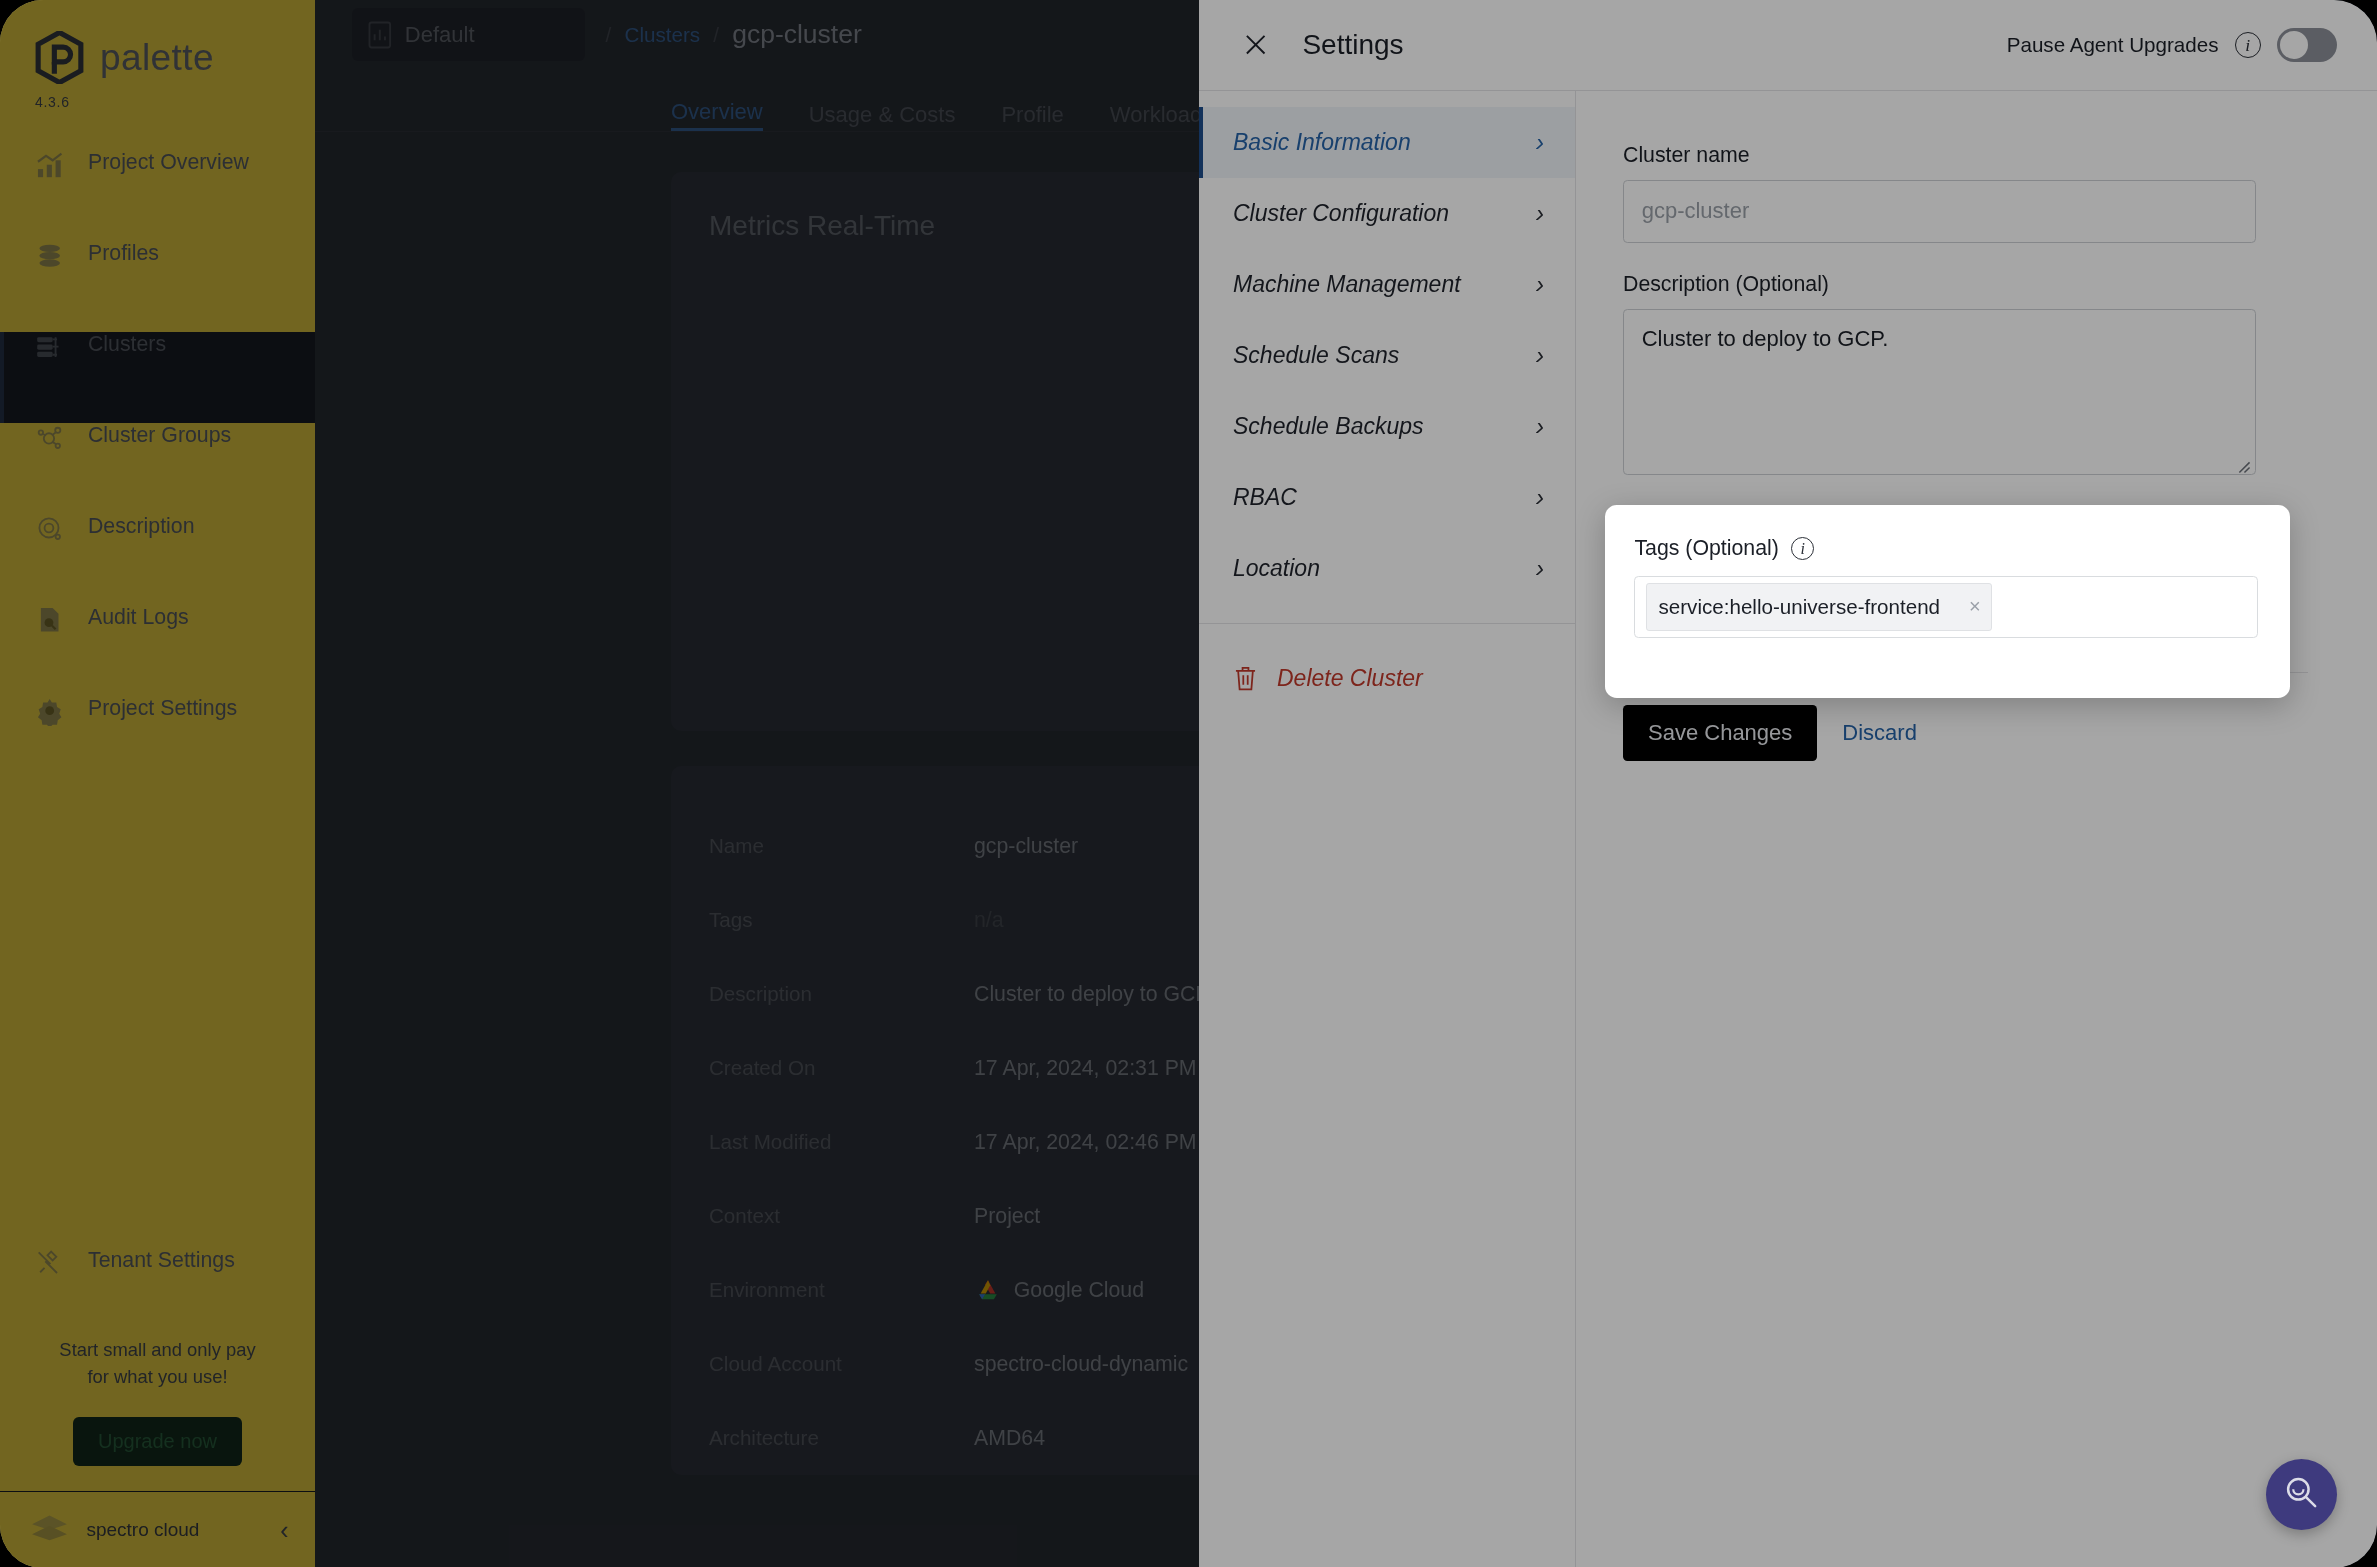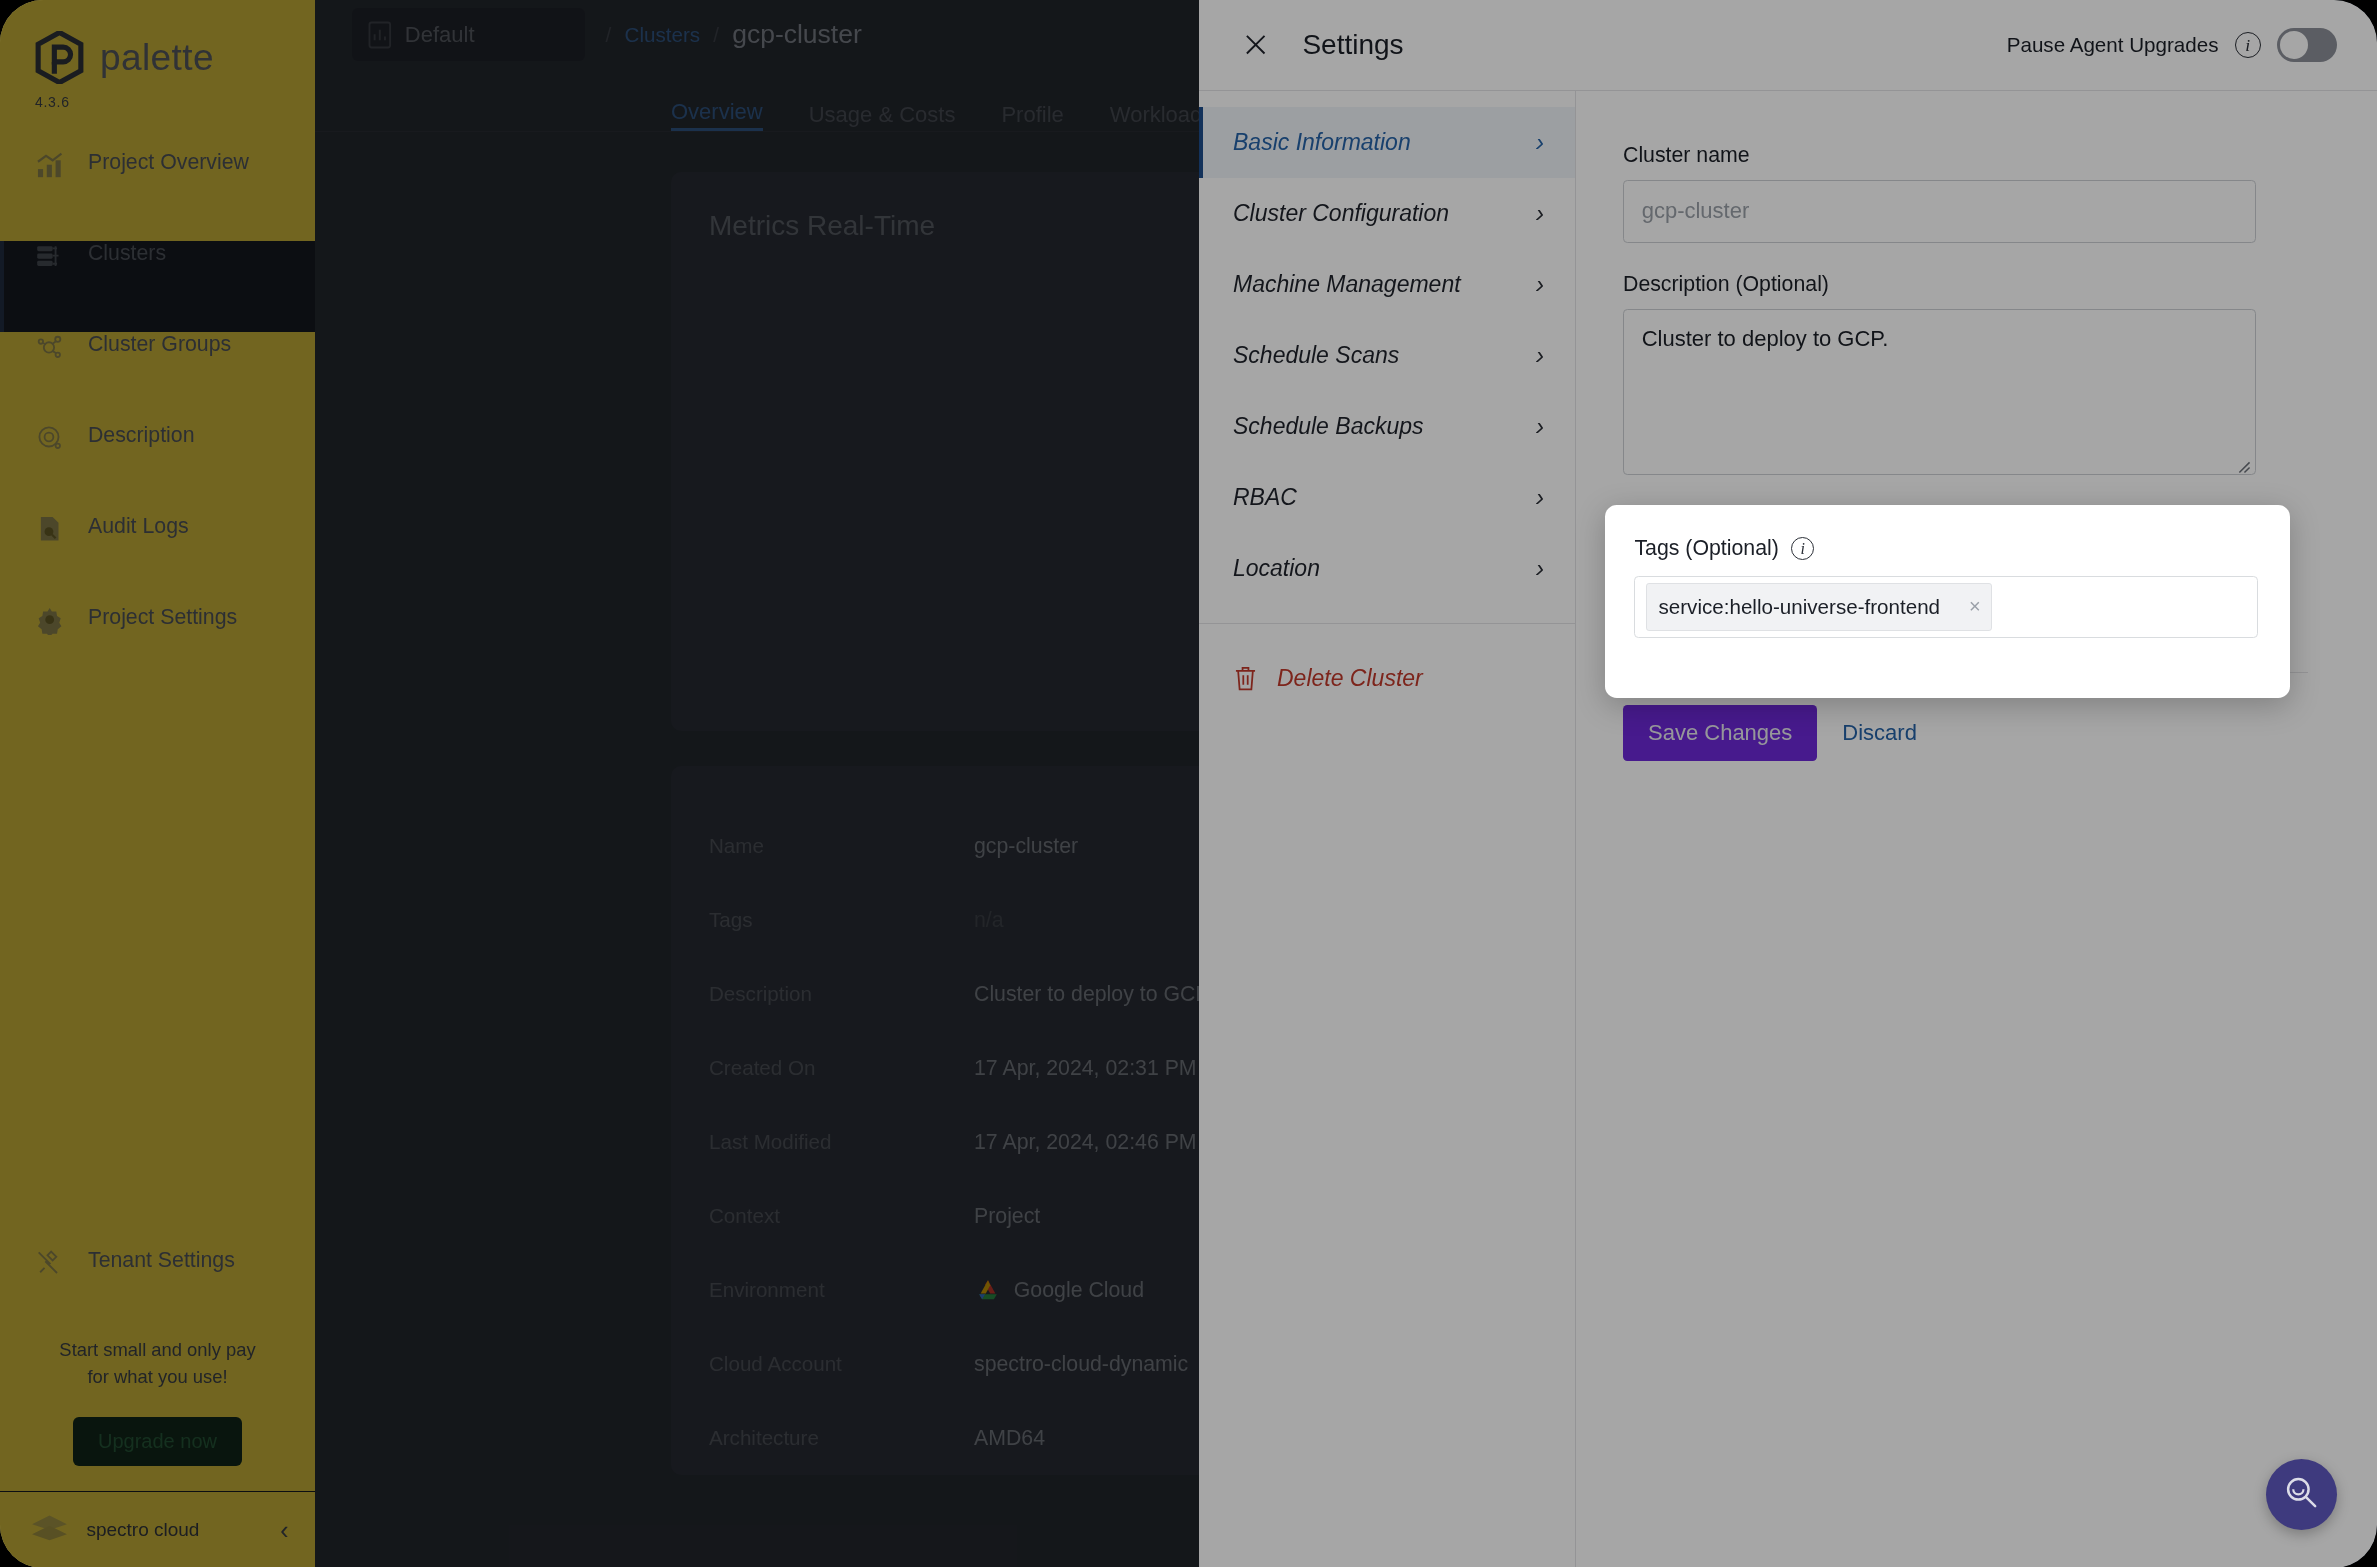--- a/index.html
+++ b/index.html
@@ -241,21 +241,21 @@
     position: absolute; right: 4.4px; bottom: 4.4px;
     width: 16px; height: 16px;
   }
 
   .tags-slot { height: 193px; }
 
   .actions-divider { width: 685px; height: 0.7px; background: #e3e4e7; margin-top: 4.4px; }
   .actions { display: flex; align-items: center; gap: 25px; margin-top: 32px; }
   .btn-primary {
     height: 56px; padding: 0 25px; border-radius: 4.4px;
-    background: #6d28d9; color: #e8eaee; font-size: 22px;
+    background: #000000; color: #e8eaee; font-size: 22px;
     display: flex; align-items: center;
   }
   .btn-link { color: #2563a8; font-size: 22px; }
 
   
   .tags-pop {
     position: absolute;
     left: 1605px; top: 505px;
     width: 685px; height: 193px;
     background: #ffffff;
@@ -316,20 +316,30 @@
             <svg viewBox="0 0 40 40" width="29.4" height="29.4">
                 <rect x="4" y="26" width="7" height="11" fill="#636872"></rect>
                 <rect x="16" y="20" width="7" height="17" fill="#636872"></rect>
                 <rect x="28" y="14" width="7" height="23" fill="#636872"></rect>
                 <path d="M4 16 15 8l9 6 12-9" stroke="#636872" stroke-width="3" fill="none"></path>
               </svg>
           </span>
           <span>Project Overview</span>
         </div>
 
+        <div class="nav-item">
+          <span class="nav-ico">
+            <svg viewBox="0 0 40 40" width="29.4" height="29.4">
+                <ellipse cx="20" cy="10" rx="14" ry="5" fill="#636872"></ellipse>
+                <ellipse cx="20" cy="20" rx="14" ry="5" fill="#636872"></ellipse>
+                <ellipse cx="20" cy="30" rx="14" ry="5" fill="#636872"></ellipse>
+              </svg>
+          </span>
+          <span>Profiles</span>
+        </div>
 
         <div class="nav-item active">
           <span class="nav-ico">
             <svg viewBox="0 0 40 40" width="29.4" height="29.4">
                 <rect x="3" y="7" width="21" height="7" rx="2" fill="#8b9099"></rect>
                 <rect x="3" y="17" width="21" height="7" rx="2" fill="#8b9099"></rect>
                 <rect x="3" y="27" width="21" height="7" rx="2" fill="#8b9099"></rect>
                 <path d="M28 7v27M24 10h6M24 20h8M24 31h6" stroke="#8b9099" stroke-width="2.5" fill="none"></path>
               </svg>
           </span>

